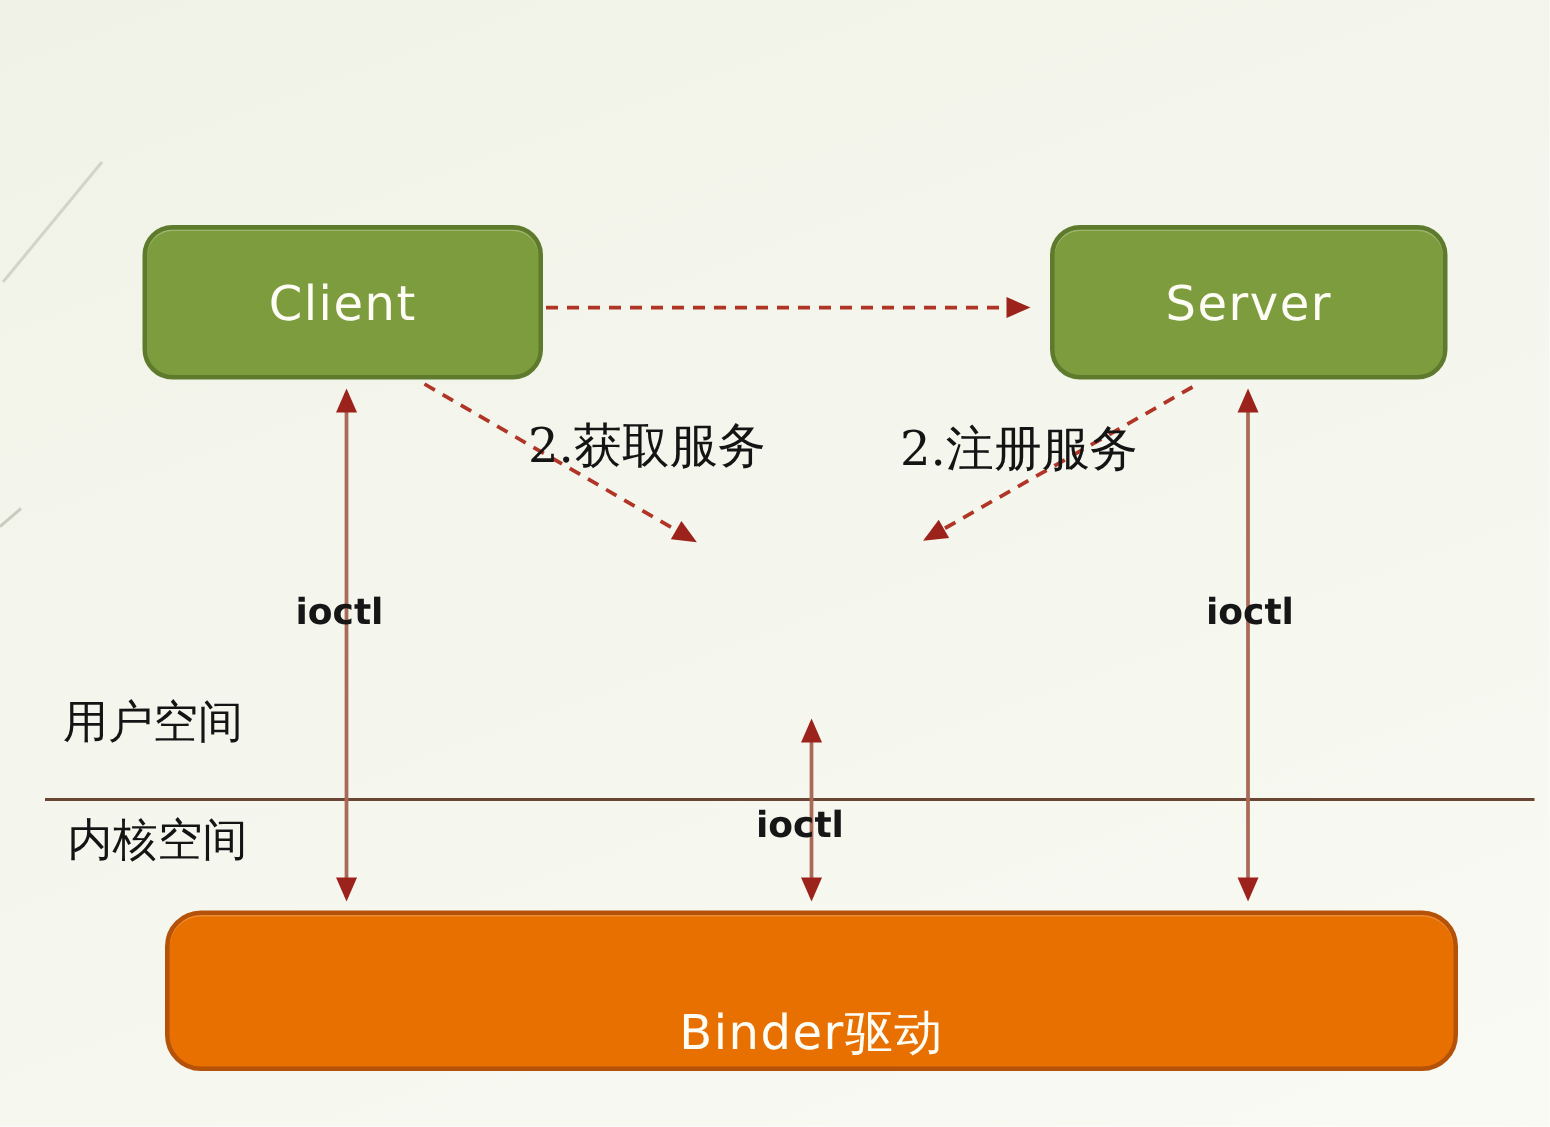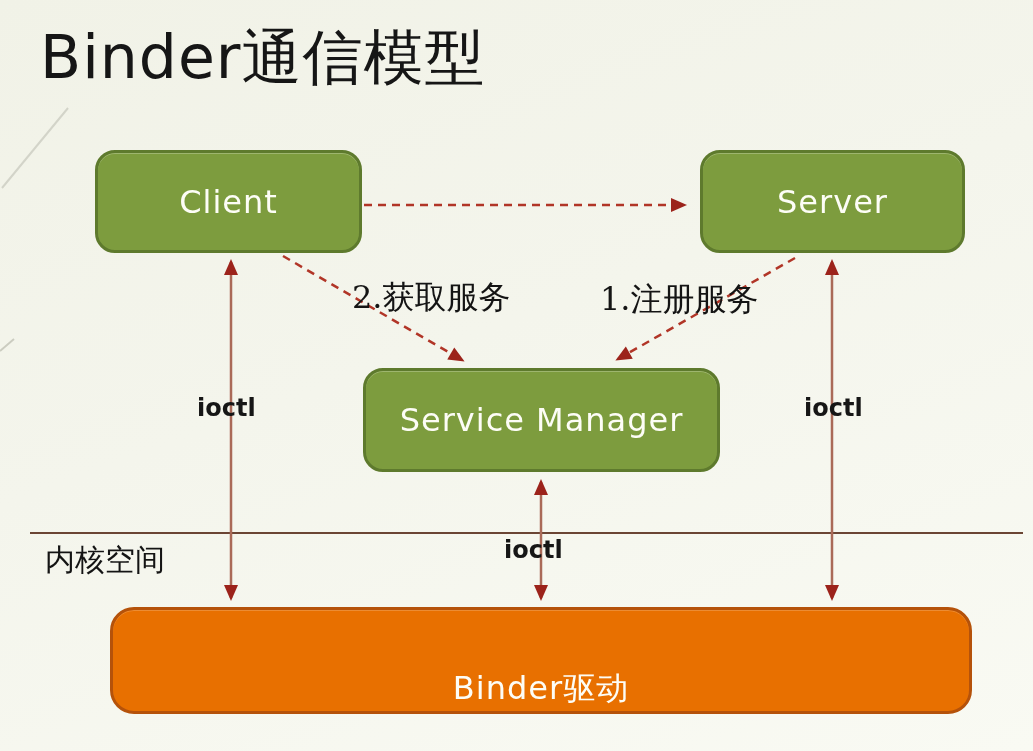--- a/index.html
+++ b/index.html
@@ -55,21 +55,20 @@
     font-family:"DejaVu Serif","Liberation Serif",serif;
   }
   .lbl-user{left:42px;top:461px;}
   .lbl-kernel{left:45px;top:540px;}
 </style>
 </head>
 <body>
 
 <div class="slide">
 
-  <div class="slide-title">Binder通信模型</div>
 
   <svg class="overlay" viewBox="0 0 1033 751" xmlns="http://www.w3.org/2000/svg">
     <defs>
       <marker id="ah-end" markerUnits="userSpaceOnUse" markerWidth="18" markerHeight="16" refX="14" refY="8" orient="auto">
         <path d="M1,1 L17,8 L1,15 Z" fill="#9c231b"></path>
       </marker>
       <marker id="ah-start" markerUnits="userSpaceOnUse" markerWidth="18" markerHeight="16" refX="4" refY="8" orient="auto">
         <path d="M17,1 L1,8 L17,15 Z" fill="#9c231b"></path>
       </marker>
     </defs>
@@ -93,30 +92,28 @@
   </svg>
 
   <div class="node node-green node-server">
     <span>Server</span>
   </div>
 
   <div class="node node-green node-client">
     <span>Client</span>
   </div>
 
-  <div class="node node-green node-sm">
-    <span>Service Manager</span>
-  </div>
 
   <div class="node node-driver">
     <span>Binder驱动</span>
   </div>
 
   <div class="edge-label lbl-get">2.获取服务</div>
-  <div class="edge-label lbl-register">1.注册服务</div>
+  <div class="edge-label lbl-register">2.注册服务</div>
 
   <div class="ioctl ioctl-left">ioctl</div>
   <div class="ioctl ioctl-mid">ioctl</div>
   <div class="ioctl ioctl-right">ioctl</div>
 
+  <div class="region-label lbl-user">用户空间</div>
   <div class="region-label lbl-kernel">内核空间</div>
 
 </div>
 
 </body></html>

